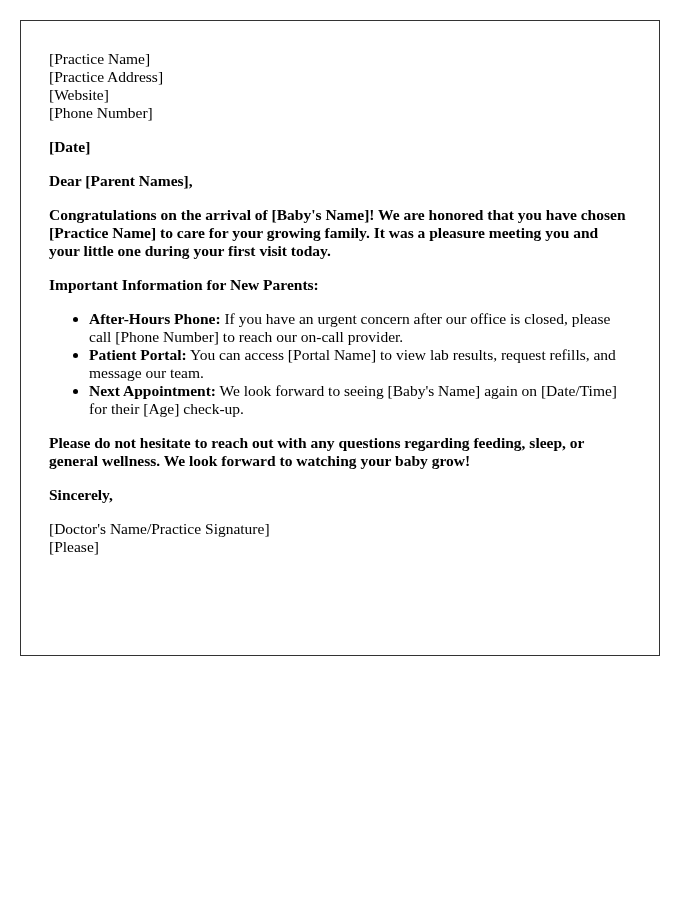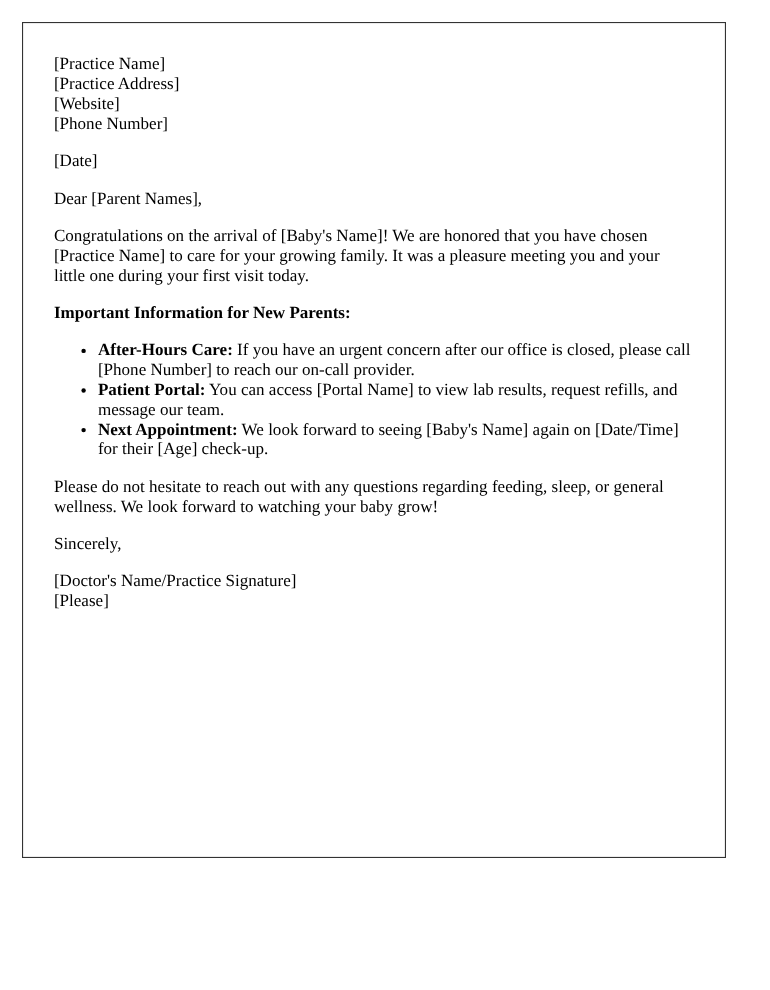--- a/index.html
+++ b/index.html
@@ -13,28 +13,28 @@
       font-family: "Liberation Serif", "DejaVu Serif", serif;
       font-size: 15.5px;
       line-height: 18px;
       color: #000000;
     }
     .letter {
       position: absolute;
       left: 20px;
       top: 20px;
       width: 640px;
-      height: 760px;
+      height: 636px;
       border: 1px solid #333333;
       box-sizing: border-box;
       padding: 29px 28px 0 28px;
     }
     .block { margin: 0 0 16px 0; }
     .line { display: block; white-space: nowrap; }
-    p { margin: 0 0 16px 0; }
+    p { margin: 0 0 16px 0; font-weight: bold; }
     .heading { font-weight: bold; margin: 0 0 16px 0; }
     ul {
       margin: 0 0 16px 0;
       padding-left: 40px;
     }
     ul li { margin: 0; }
     .label { font-weight: bold; }
   </style>
 </head>
 <body>
@@ -51,21 +51,21 @@
   <p>[Date]</p>
 
   <p>Dear [Parent Names],</p>
 
   <p>Congratulations on the arrival of [Baby's Name]! We are honored that you have chosen [Practice Name] to care for your growing family. It was a pleasure meeting you and your little one during your first visit today.</p>
 
 
   <p class="heading">Important Information for New Parents:</p>
 
   <ul>
-    <li><span class="label">After-Hours Care:</span><span> If you have an urgent concern after our office is closed, please call [Phone Number] to reach our on-call provider.</span></li>
+    <li><span class="label">After-Hours Phone:</span><span> If you have an urgent concern after our office is closed, please call [Phone Number] to reach our on-call provider.</span></li>
     <li><span class="label">Patient Portal:</span><span> You can access [Portal Name] to view lab results, request refills, and message our team.</span></li>
     <li><span class="label">Next Appointment:</span><span> We look forward to seeing [Baby's Name] again on [Date/Time] for their [Age] check-up.</span></li>
   </ul>
 
   <p>Please do not hesitate to reach out with any questions regarding feeding, sleep, or general wellness. We look forward to watching your baby grow!</p>
 
   <p>Sincerely,</p>
 
   <div class="block">
     <span class="line">[Doctor's Name/Practice Signature]</span>

